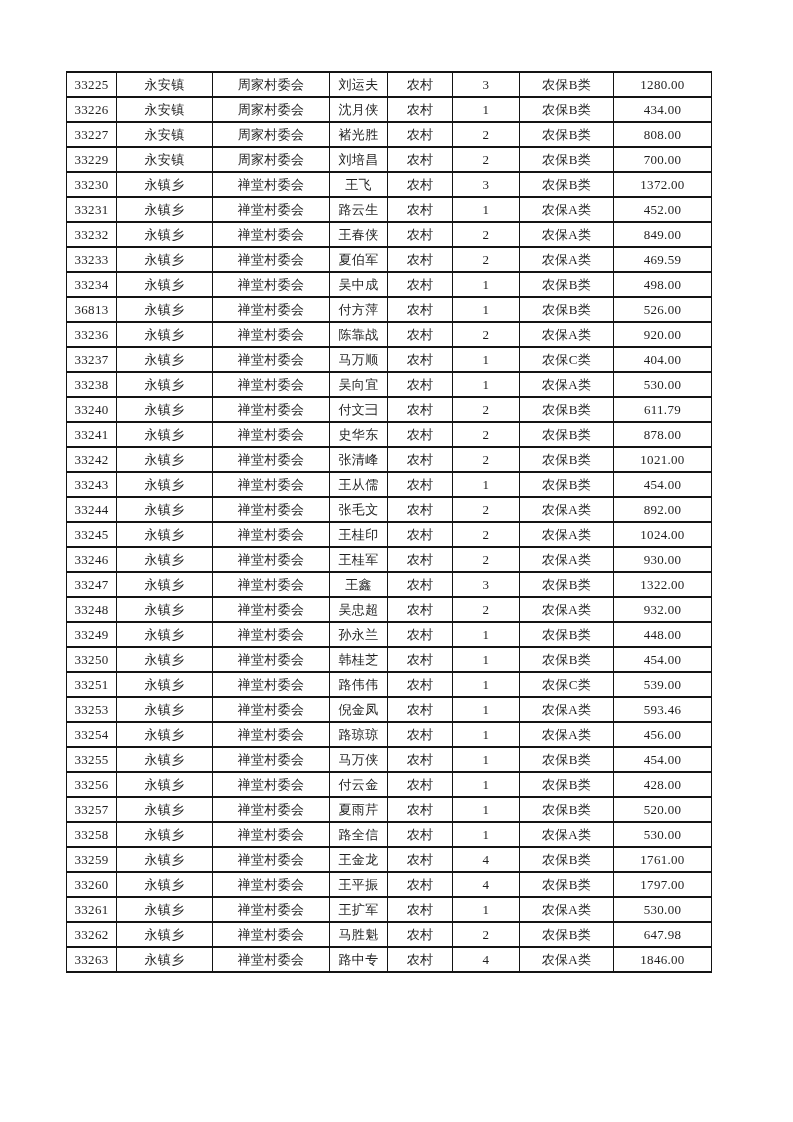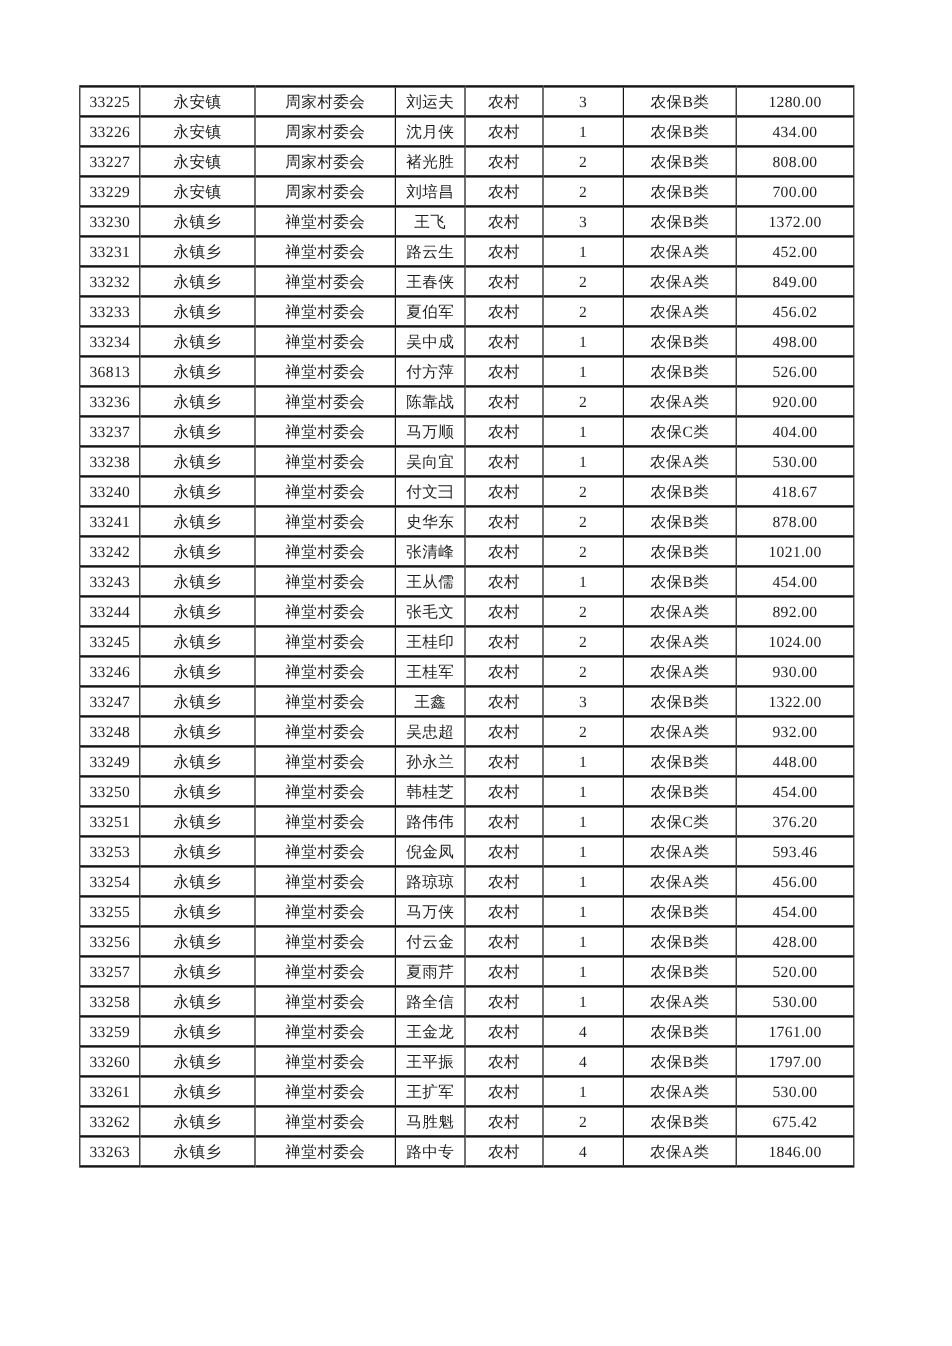--- a/index.html
+++ b/index.html
@@ -125,21 +125,21 @@
           <td>849.00</td>
         </tr>
         <tr>
           <td>33233</td>
           <td>永镇乡</td>
           <td>禅堂村委会</td>
           <td>夏伯军</td>
           <td>农村</td>
           <td>2</td>
           <td>农保A类</td>
-          <td>456.02</td>
+          <td>469.59</td>
         </tr>
         <tr>
           <td>33234</td>
           <td>永镇乡</td>
           <td>禅堂村委会</td>
           <td>吴中成</td>
           <td>农村</td>
           <td>1</td>
           <td>农保B类</td>
           <td>498.00</td>
@@ -185,21 +185,21 @@
           <td>530.00</td>
         </tr>
         <tr>
           <td>33240</td>
           <td>永镇乡</td>
           <td>禅堂村委会</td>
           <td>付文彐</td>
           <td>农村</td>
           <td>2</td>
           <td>农保B类</td>
-          <td>418.67</td>
+          <td>611.79</td>
         </tr>
         <tr>
           <td>33241</td>
           <td>永镇乡</td>
           <td>禅堂村委会</td>
           <td>史华东</td>
           <td>农村</td>
           <td>2</td>
           <td>农保B类</td>
           <td>878.00</td>
@@ -295,21 +295,21 @@
           <td>454.00</td>
         </tr>
         <tr>
           <td>33251</td>
           <td>永镇乡</td>
           <td>禅堂村委会</td>
           <td>路伟伟</td>
           <td>农村</td>
           <td>1</td>
           <td>农保C类</td>
-          <td>376.20</td>
+          <td>539.00</td>
         </tr>
         <tr>
           <td>33253</td>
           <td>永镇乡</td>
           <td>禅堂村委会</td>
           <td>倪金凤</td>
           <td>农村</td>
           <td>1</td>
           <td>农保A类</td>
           <td>593.46</td>
@@ -395,21 +395,21 @@
           <td>530.00</td>
         </tr>
         <tr>
           <td>33262</td>
           <td>永镇乡</td>
           <td>禅堂村委会</td>
           <td>马胜魁</td>
           <td>农村</td>
           <td>2</td>
           <td>农保B类</td>
-          <td>675.42</td>
+          <td>647.98</td>
         </tr>
         <tr>
           <td>33263</td>
           <td>永镇乡</td>
           <td>禅堂村委会</td>
           <td>路中专</td>
           <td>农村</td>
           <td>4</td>
           <td>农保A类</td>
           <td>1846.00</td>

